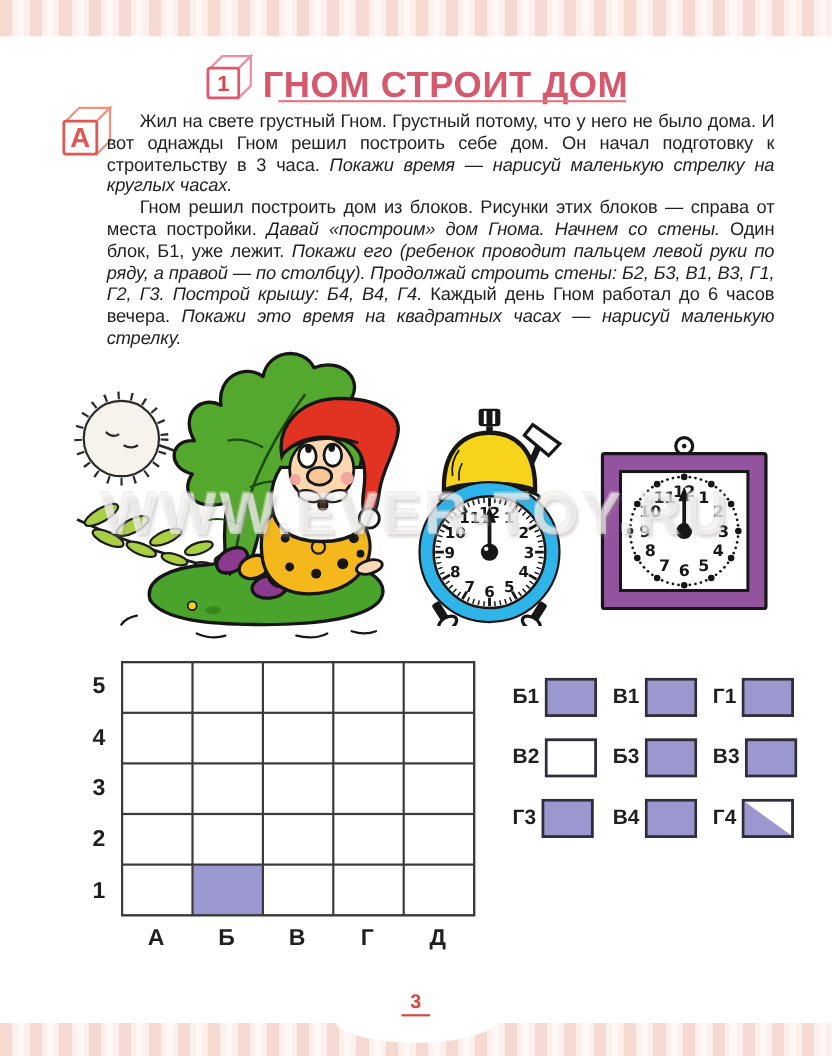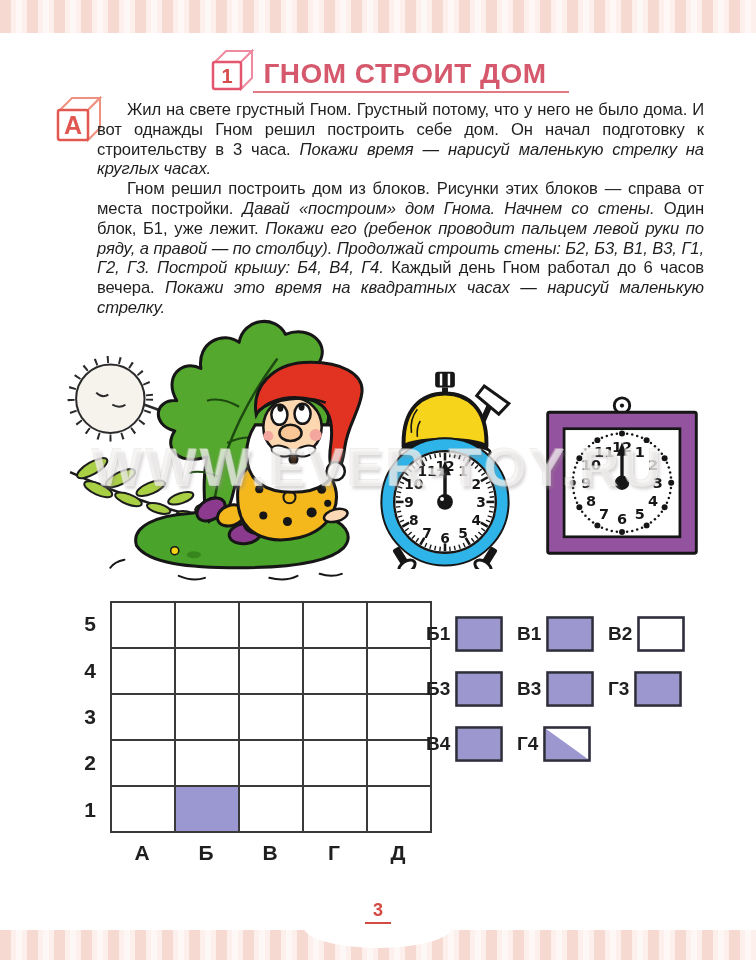--- a/index.html
+++ b/index.html
@@ -10,21 +10,21 @@
   .stripe.top{top:0;height:33px;}
   .stripe.bottom{bottom:0;height:30px;}
   .page-num-tab{position:absolute;top:926px;left:50%;transform:translateX(-50%);
         width:150px;height:22px;background:#fff;border-radius:0 0 75px 75px / 0 0 22px 22px;}
   .page-num-wrap{position:absolute;top:900px;left:0;right:0;text-align:center;}
   .page-num{display:inline-block;color:#d34a42;font-weight:bold;font-size:18px;
         border-bottom:2px solid #d34a42;padding:0 8px 1px;}
   
   .title-row{position:absolute;top:48px;left:0;right:0;display:flex;justify-content:center;
         align-items:flex-start;gap:8px;}
-  .title-text{font-size:28px;font-weight:bold;color:#d5586c;letter-spacing:.5px;padding-top:10px;}
+  .title-text{font-size:33px;font-weight:bold;color:#d5586c;letter-spacing:.5px;padding-top:10px;}
   .title-underline{position:absolute;top:91px;left:253px;width:316px;border-top:2.5px solid #e27983;}
   .cube-a{position:absolute;left:53px;top:94px;}
   
   .story{position:absolute;left:97px;top:100px;width:607px;font-size:16.6px;line-height:19.8px;
         text-align:justify;letter-spacing:-0.1px;}
   .story p{margin:0;text-indent:30px;}
   .story .it{font-style:italic;}
   
   .gnome-svg{position:absolute;left:58px;top:306px;width:314px;height:280px;}
   .alarm-svg{position:absolute;left:366px;top:350px;width:158px;height:219px;}
@@ -37,21 +37,21 @@
   .row-labels{display:flex;flex-direction:column;width:40px;}
   .row-labels div{height:46.4px;display:flex;align-items:center;justify-content:center;
         font-weight:bold;font-size:21px;}
   .cells{display:grid;grid-template-columns:repeat(5,62px);grid-auto-rows:44px;gap:2px;
         background:#3a3a3a;border:2px solid #3a3a3a;height:fit-content;}
   .cell{background:#fff;}
   .cell.filled{background:#9b97d0;}
   .col-labels{position:absolute;left:110px;top:841px;display:flex;}
   .col-labels div{width:64px;text-align:center;font-weight:bold;font-size:21px;}
   
-  .legend{position:absolute;left:426px;top:616px;display:grid;
+  .legend{position:absolute;left:466px;top:616px;display:grid;
         grid-template-columns:repeat(3,86px);column-gap:5px;row-gap:19px;}
   .blk{display:flex;align-items:center;gap:5px;}
   .blk-label{font-weight:bold;font-size:19px;}
   .blk svg{width:48px;height:36px;display:block;}
   .cnum{font-family:"DejaVu Sans",sans-serif;font-weight:bold;fill:#161616;}
 </style>
 </head>
 <body>
 
 <div class="page">
@@ -413,20 +413,28 @@
       </div>
       <div class="blk">
         <span class="blk-label">В1</span>
         <svg viewBox="0 0 48 36">
           <rect x="1.5" y="1.5" width="45" height="33" fill="#fff"></rect>
           <rect x="2.5" y="2.5" width="43" height="31" fill="#9c97cf"></rect>
           <rect x="1.5" y="1.5" width="45" height="33" fill="none" stroke="#2e2e3c" stroke-width="2.6"></rect>
         </svg>
       </div>
       <div class="blk">
+        <span class="blk-label">Г1</span>
+        <svg viewBox="0 0 48 36">
+          <rect x="1.5" y="1.5" width="45" height="33" fill="#fff"></rect>
+          <rect x="2.5" y="2.5" width="43" height="31" fill="#9c97cf"></rect>
+          <rect x="1.5" y="1.5" width="45" height="33" fill="none" stroke="#2e2e3c" stroke-width="2.6"></rect>
+        </svg>
+      </div>
+      <div class="blk">
         <span class="blk-label">В2</span>
         <svg viewBox="0 0 48 36">
           <rect x="1.5" y="1.5" width="45" height="33" fill="#fff"></rect>
           <rect x="1.5" y="1.5" width="45" height="33" fill="none" stroke="#2e2e3c" stroke-width="2.6"></rect>
         </svg>
       </div>
       <div class="blk">
         <span class="blk-label">Б3</span>
         <svg viewBox="0 0 48 36">
           <rect x="1.5" y="1.5" width="45" height="33" fill="#fff"></rect>

